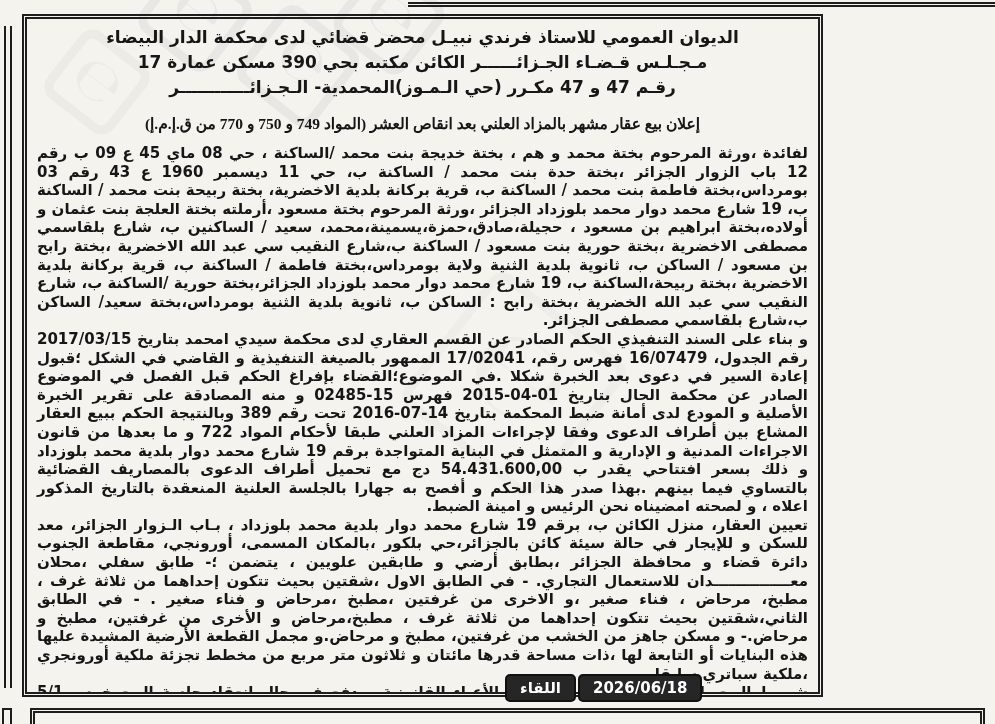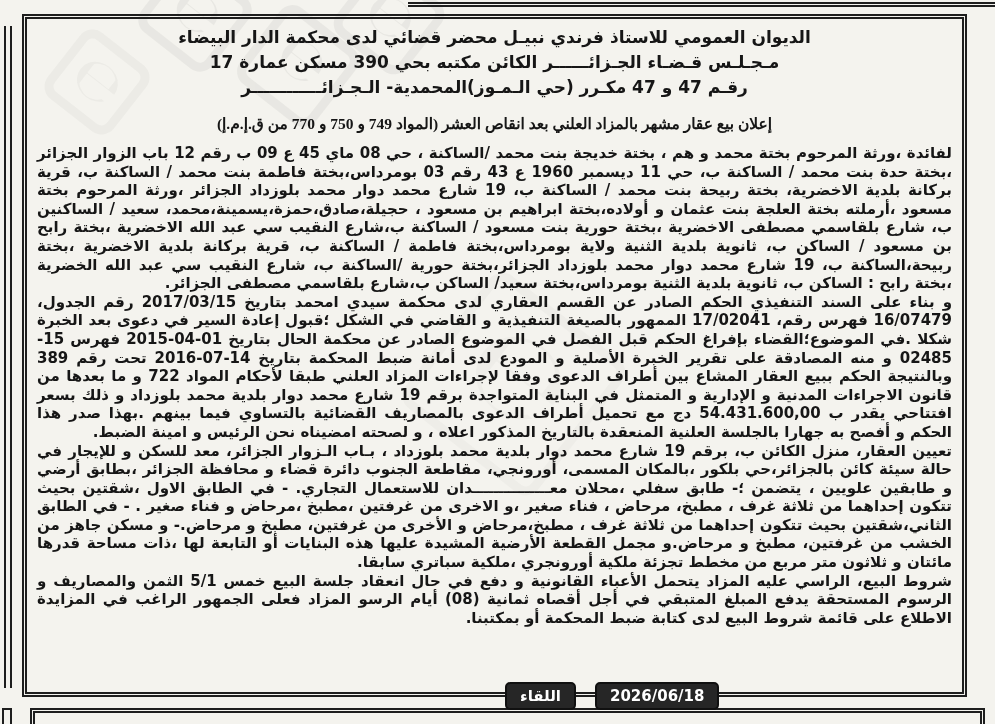--- a/index.html
+++ b/index.html
@@ -29,33 +29,33 @@
 
   
   .frag{position:absolute;box-sizing:border-box;}
   .frag-top{left:408px;top:0;width:587px;height:7px;border-bottom:5px double #1e1e1e;}
   .frag-left{left:4px;top:26px;width:8px;height:662px;border-left:2px solid #1e1e1e;border-right:2px solid #1e1e1e;}
   .frag-bottom-left{left:2px;top:708px;width:10px;height:16px;border-left:2px solid #1e1e1e;border-right:2px solid #1e1e1e;border-top:2px solid #1e1e1e;}
   .frag-bottom{left:30px;top:708px;width:955px;height:16px;border-top:5px double #1e1e1e;border-left:5px double #1e1e1e;border-right:5px double #1e1e1e;}
 
   
   .notice-box{
-    position:absolute;left:22px;top:14px;width:945px;height:683px;
+    position:absolute;left:22px;top:14px;width:801px;height:683px;
     border:5px double #1e1e1e;box-sizing:border-box;
     padding:4px 10px 6px 10px;direction:rtl;overflow:hidden;
   }
   .office-header{text-align:center;font-weight:bold;font-size:17px;line-height:25px;margin-top:2px;}
   .notice-title{text-align:center;font-weight:bold;font-size:15.5px;margin:15px 0 11px 0;font-family:Liberation Serif, serif;}
   .body-text p{
     margin:0;font-weight:bold;font-size:15px;line-height:18.6px;
     text-align:justify;text-align-last:right;
   }
 
   
-  .stamps{position:absolute;left:505px;top:674px;display:flex;direction:ltr;gap:19px;z-index:5;margin-top:8px;}
+  .stamps{position:absolute;left:505px;top:674px;display:flex;direction:ltr;gap:2px;z-index:5;}
   .stamp{
     background:#262626;color:#ffffff;font-weight:bold;font-size:15px;
     line-height:20px;padding:2px 13px;border-radius:5px;border:2px solid #101010;
     white-space:nowrap;
   }
 </style>
 </head>
 <body>
 
 <div class="page">

